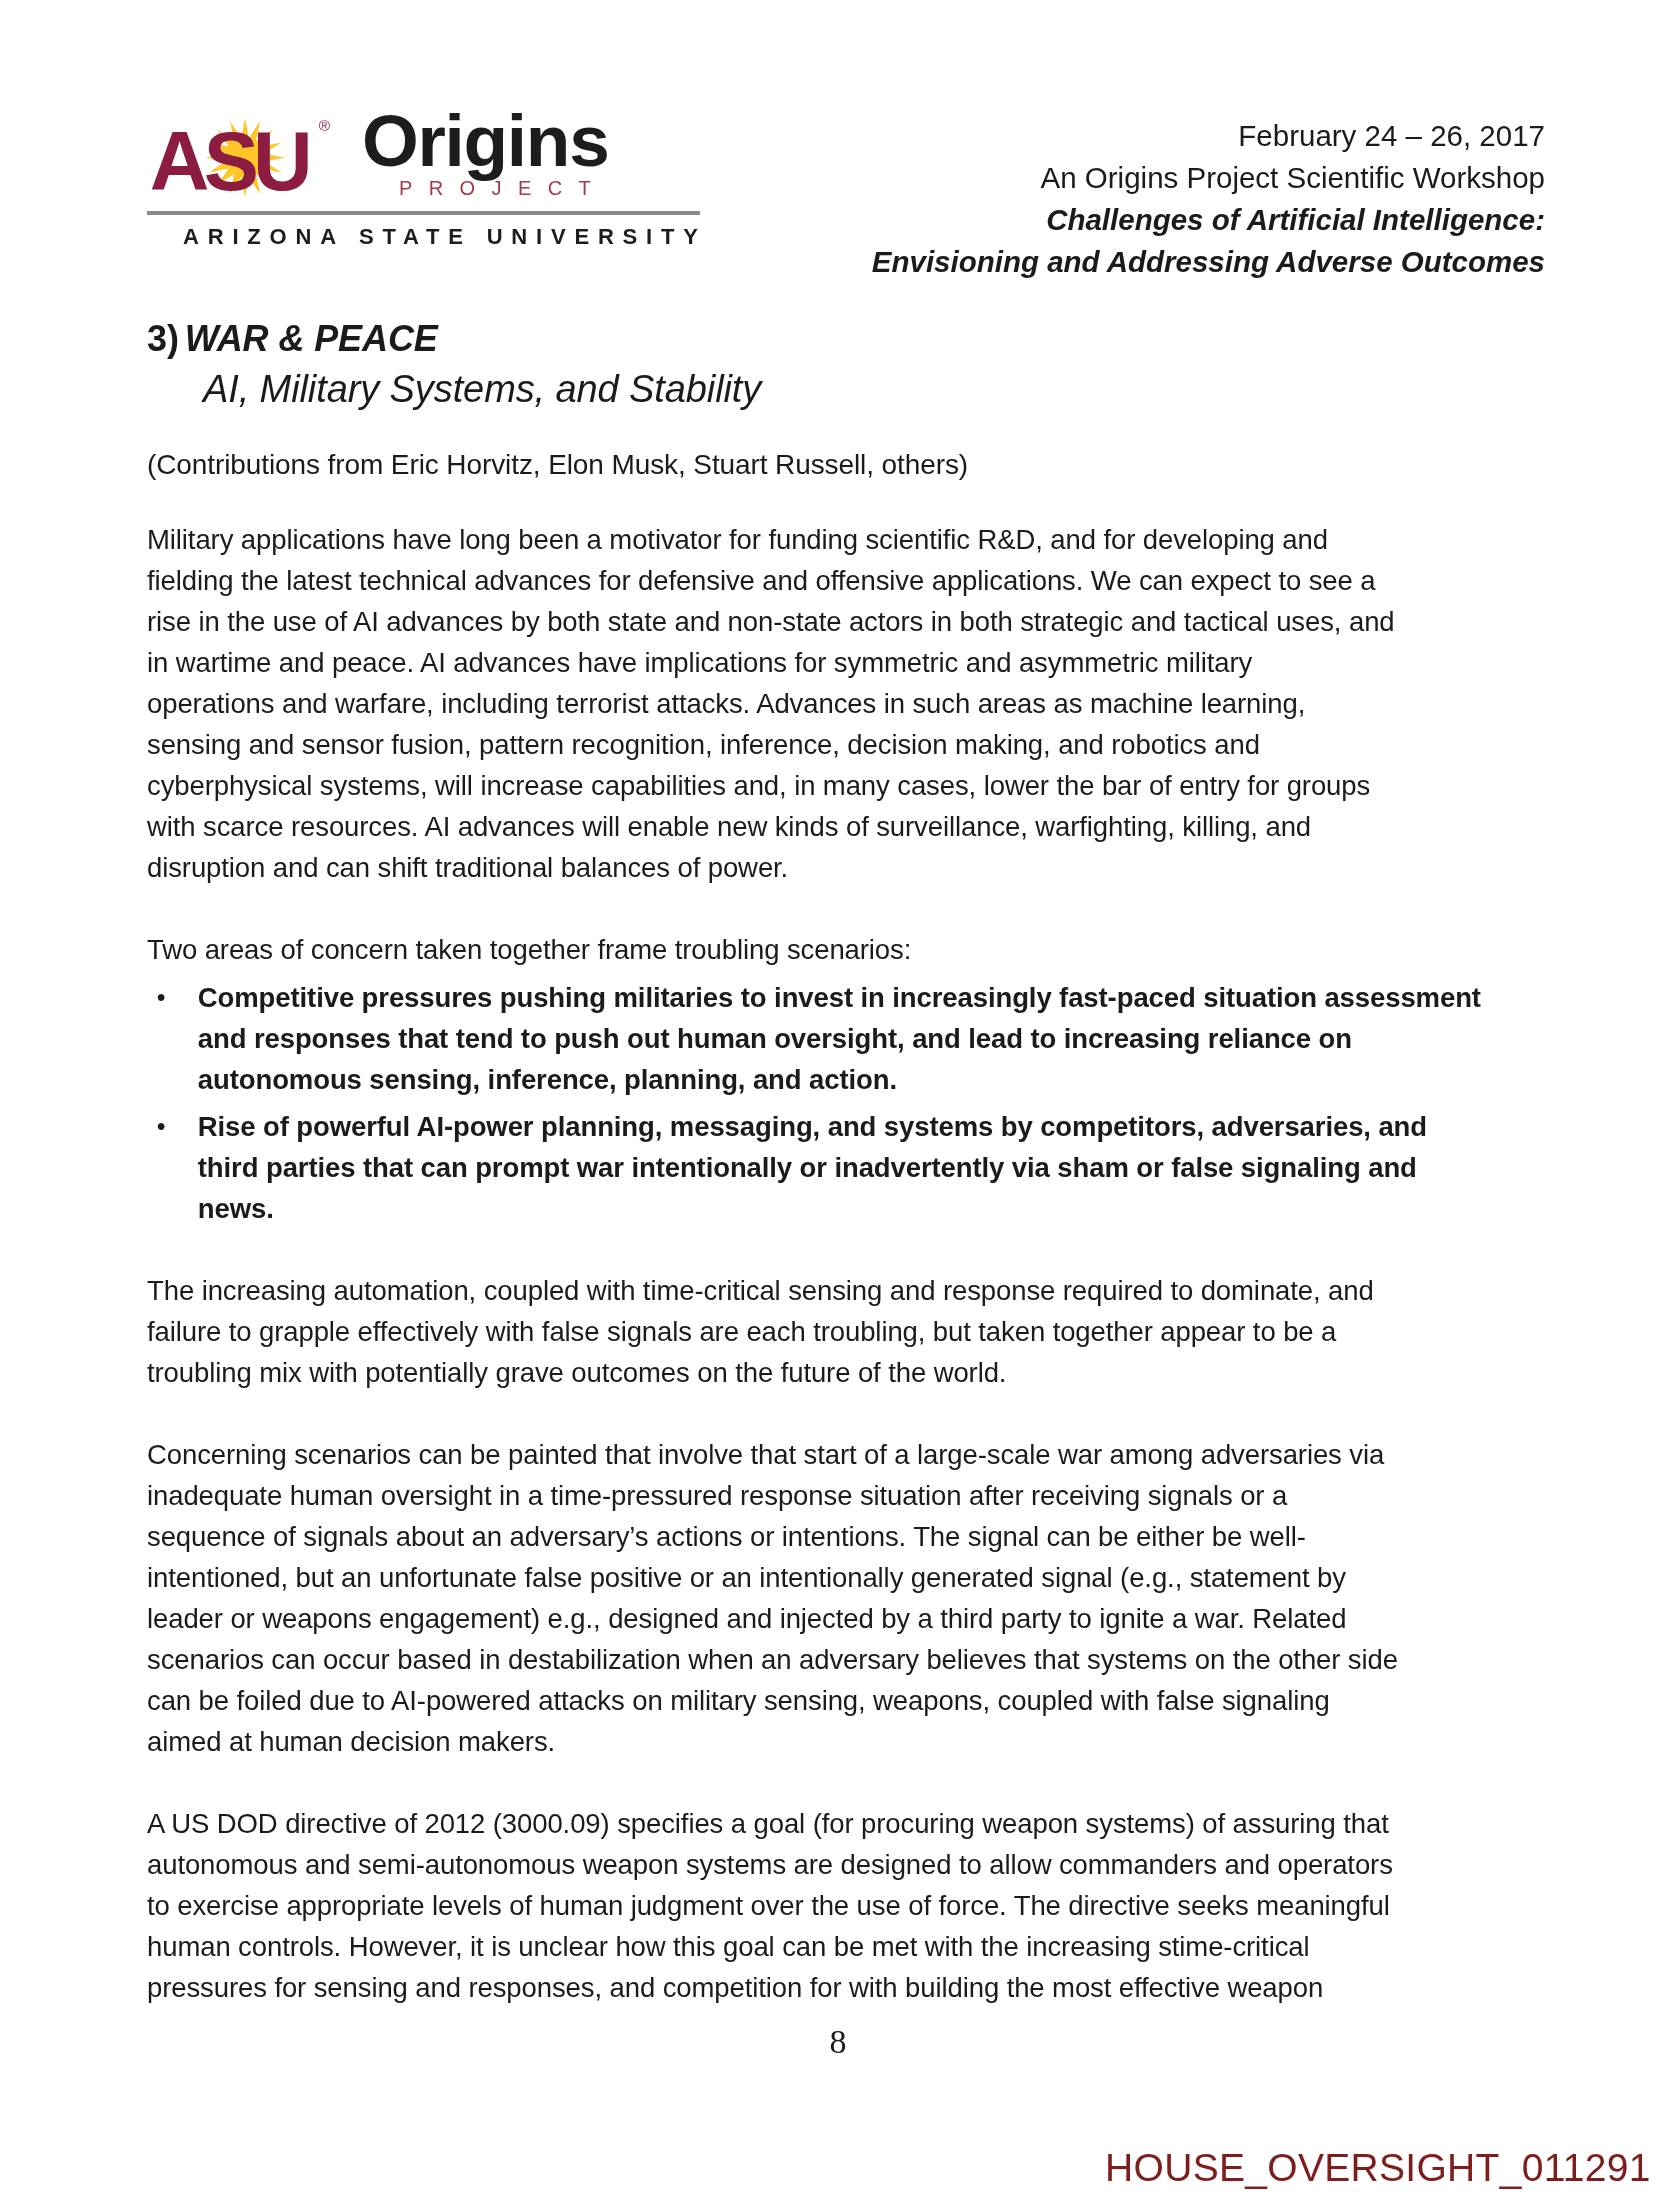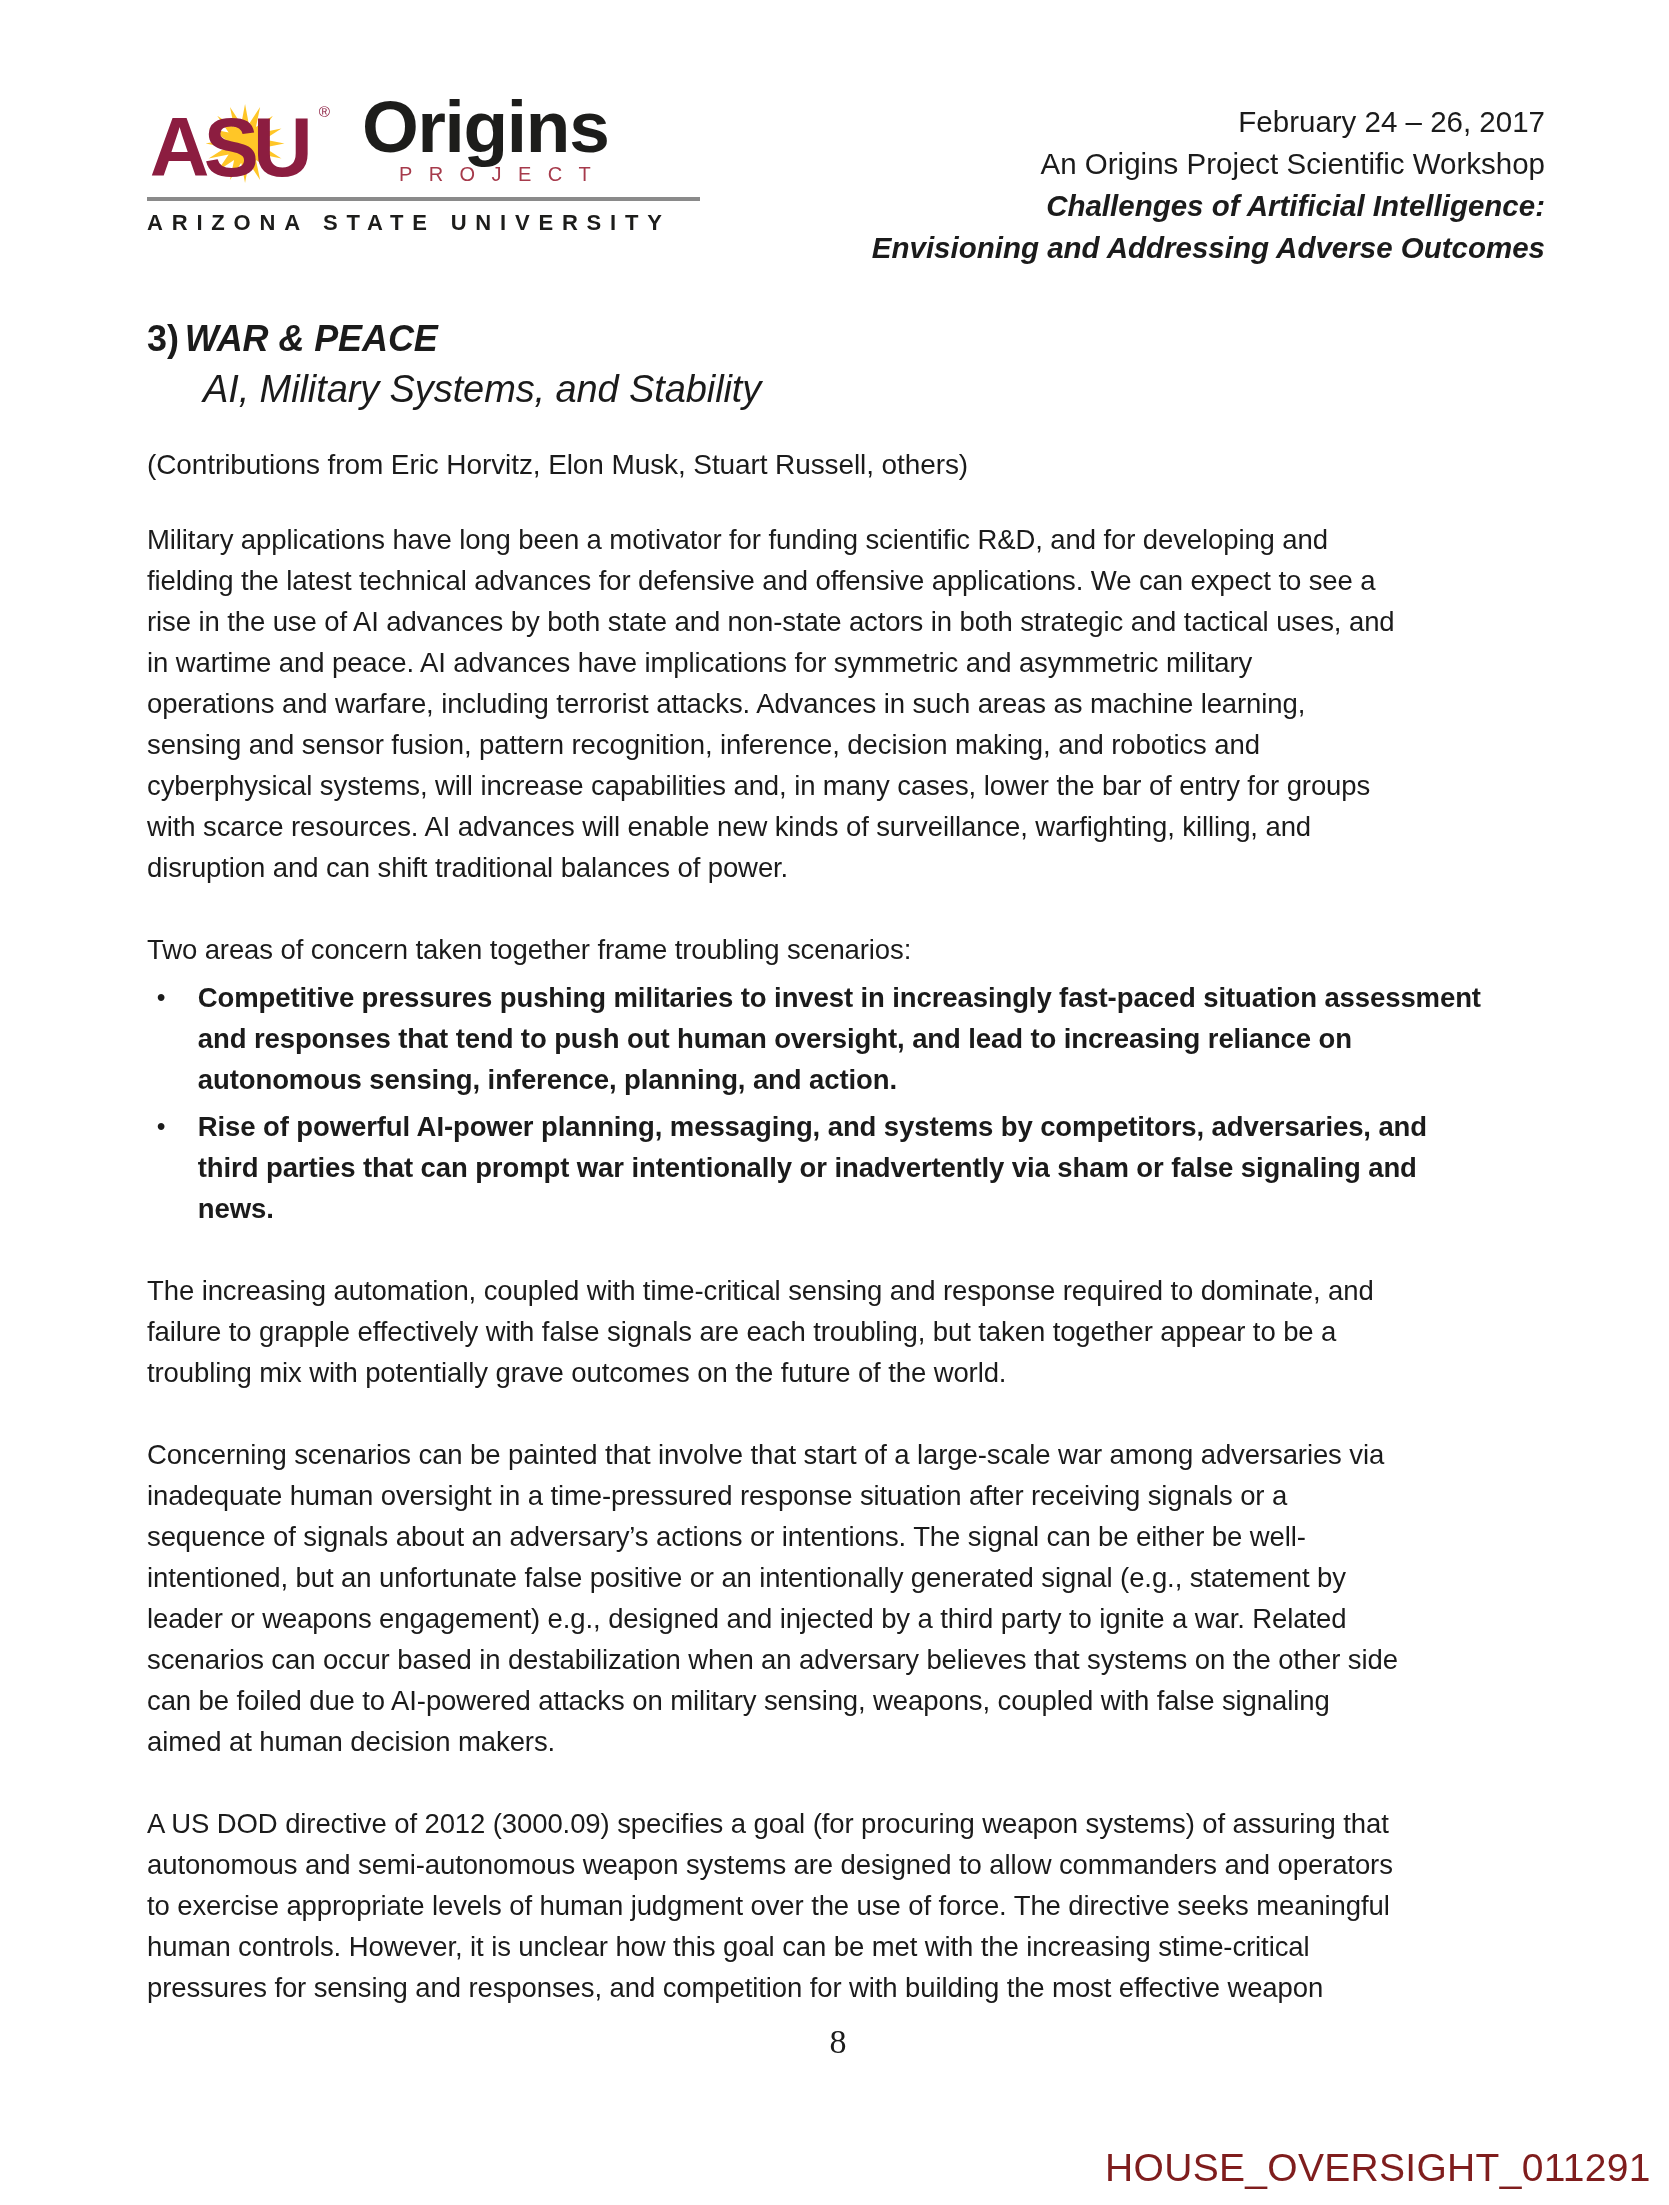--- a/index.html
+++ b/index.html
@@ -7,42 +7,42 @@
     position:relative;
     width:1669px; height:2205px;
     background:#ffffff;
     font-family:"Liberation Sans", sans-serif;
     color:#1b1b1b;
     overflow:hidden;
   }
 
   
   .header {
-    position:absolute; top:90px; left:147px; right:124px;
+    position:absolute; top:104px; left:147px; right:124px;
     display:flex; justify-content:space-between; align-items:flex-start;
   }
   .logo { width:553px; }
   .logo-top { display:flex; align-items:flex-end; }
   .asu-mark { flex:0 0 auto; }
   .origins-wrap { margin-left:24px; margin-bottom:3.9px; }
   .origins-word {
     font-size:73px; font-weight:bold; letter-spacing:-1.3px;
     color:#1d1d1b; line-height:1;
   }
   .project-word {
     text-align:right;
     font-size:20px; letter-spacing:16.4px;
     color:#A63A4B; margin-top:1.3px; line-height:1;
     padding-right:1.3px;
   }
   .logo-divider { height:3.3px; background:#8a8a8a; margin-top:9.2px; width:100%; }
   .university-word {
     margin-top:9.2px;
     font-size:22px; font-weight:bold; letter-spacing:8.8px;
-    color:#1d1d1b; white-space:nowrap;
+    color:#1d1d1b; white-space:nowrap;margin-left:36px;
   }
 
   .event {
     text-align:right; margin-top:11px;
     font-size:29.5px; line-height:42px; color:#1b1b1b;
   }
   .event .event-title { font-weight:bold; font-style:italic; }
 
   
   .content {

